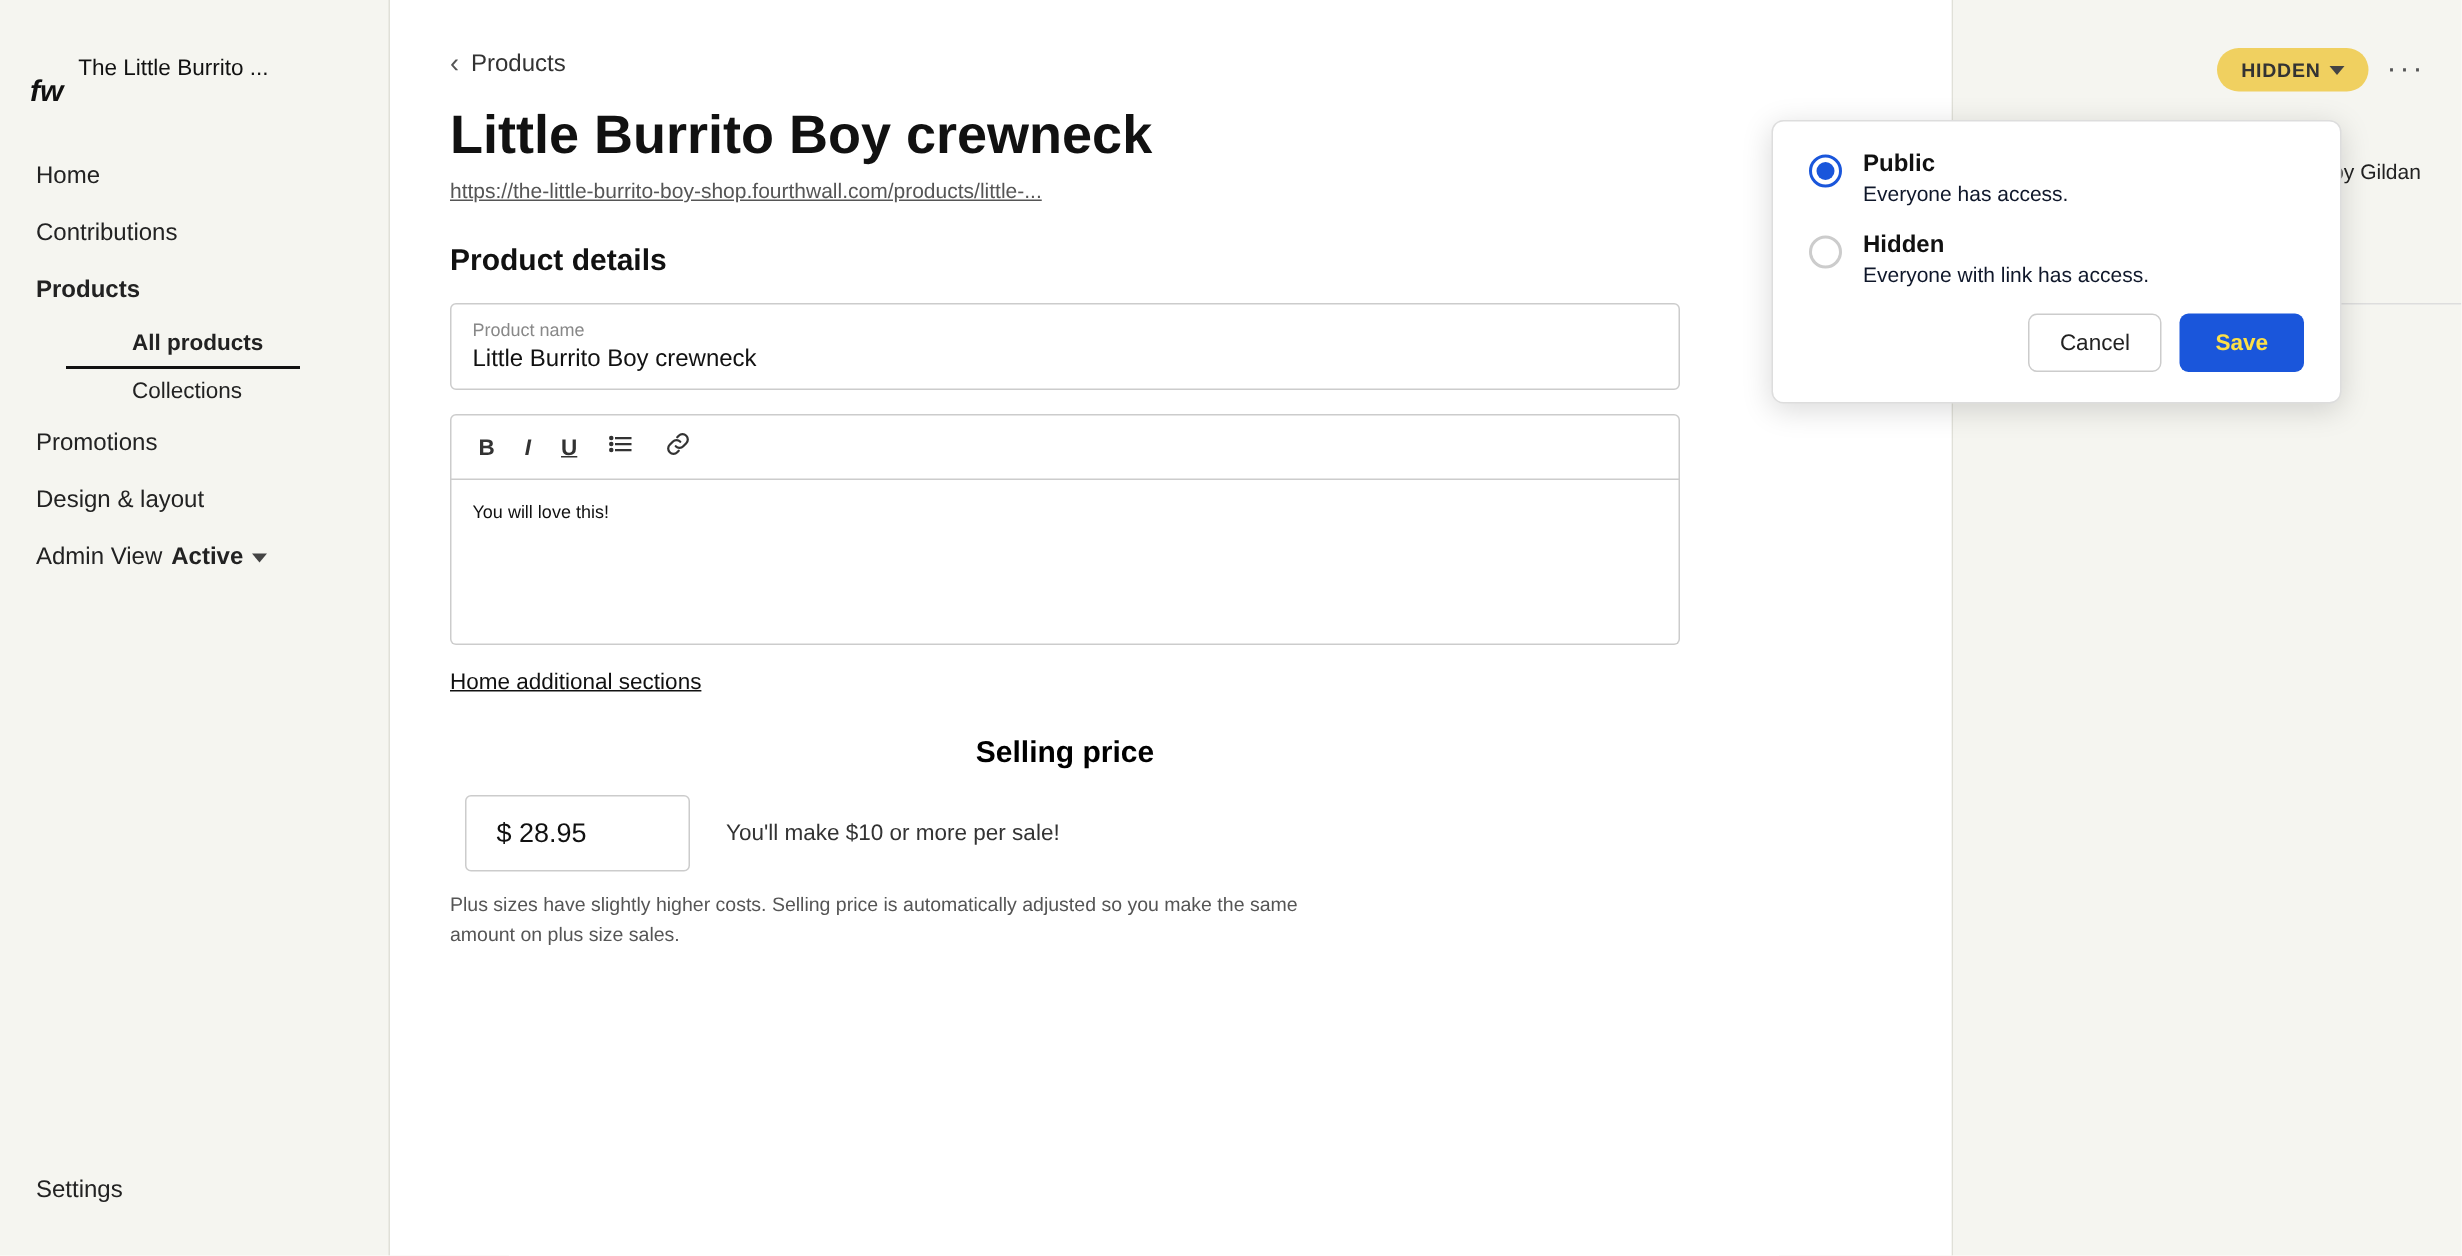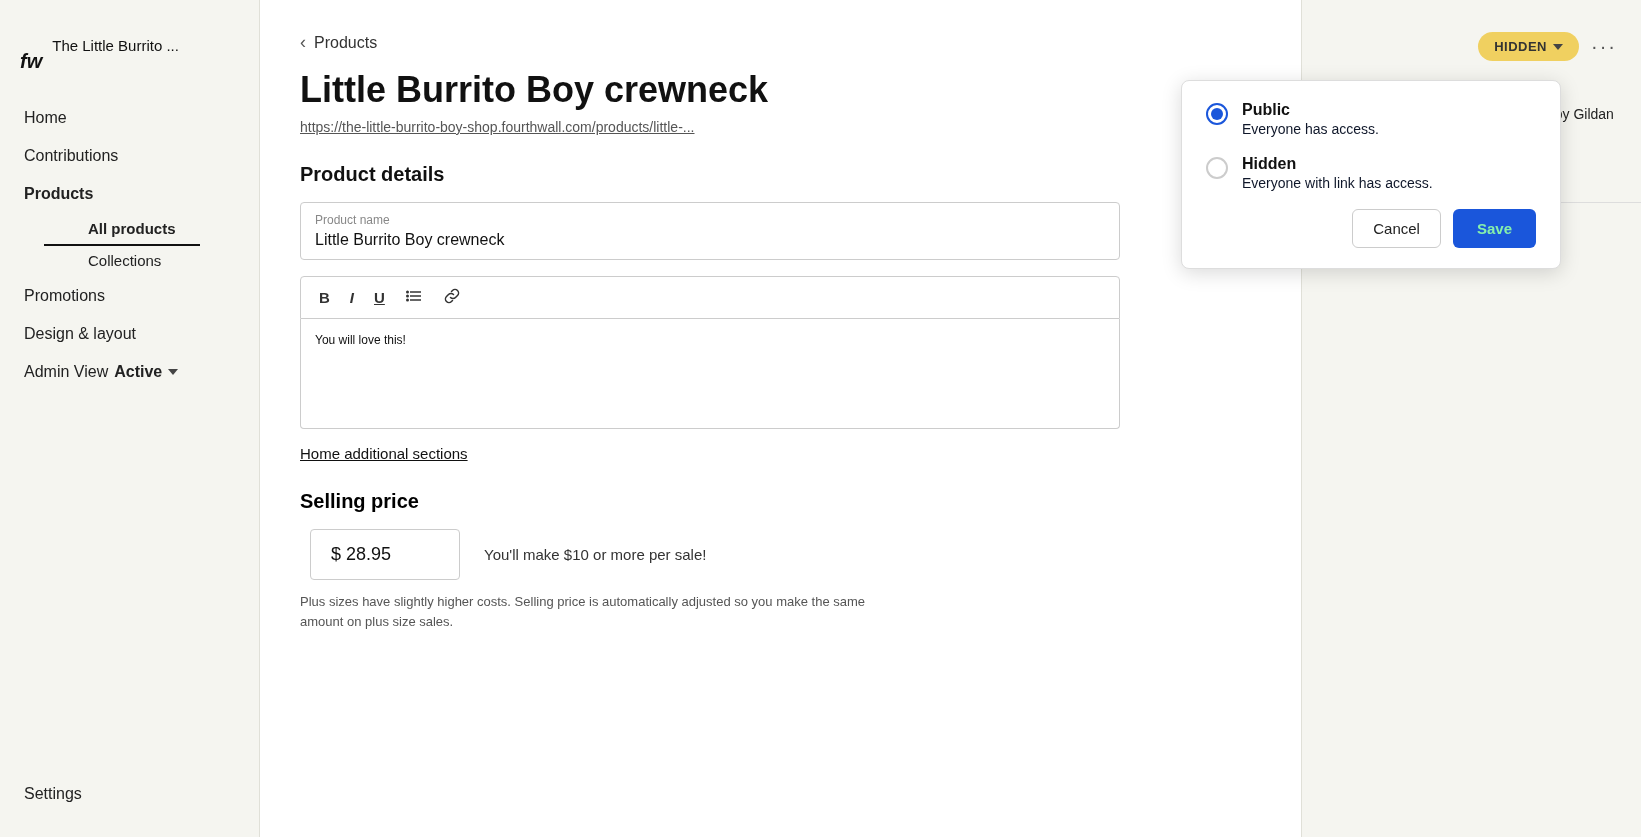--- a/index.html
+++ b/index.html
@@ -190,20 +190,21 @@
       text-decoration: underline;
       cursor: pointer;
       display: inline-block;
       margin-top: 16px;
       margin-bottom: 28px;
     }
     .selling-price-title {
       font-size: 20px;
       font-weight: 700;
       margin-bottom: 16px;
+      text-align: center;
     }
     .price-row {
       display: flex;
       align-items: center;
       gap: 24px;
       margin-bottom: 12px;
     }
     .price-input-box {
       border: 1px solid #ccc;
       border-radius: 4px;
@@ -370,21 +371,21 @@
       font-size: 15px;
       cursor: pointer;
       color: #222;
     }
     .save-btn {
       background: #1a56db;
       border: none;
       border-radius: 6px;
       padding: 10px 24px;
       font-size: 15px;
-      color: #86efac;
+      color: #fde047;
       cursor: pointer;
       font-weight: 600;
     }
   </style>
 </head>
 <body>
 
 <div class="sidebar">
   <div class="sidebar-logo">
     <span class="logo-fw">fw</span>

